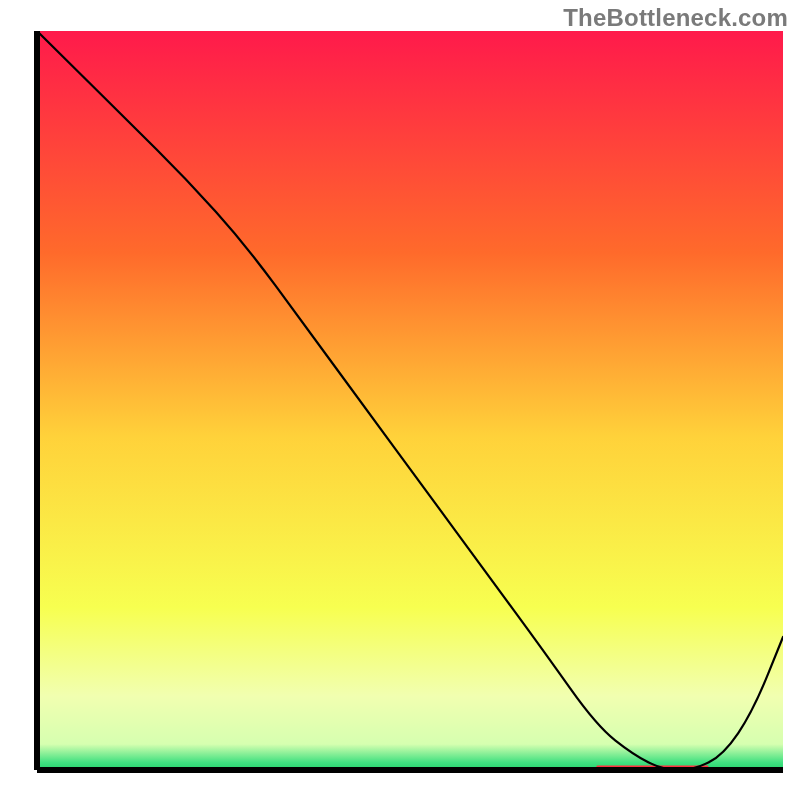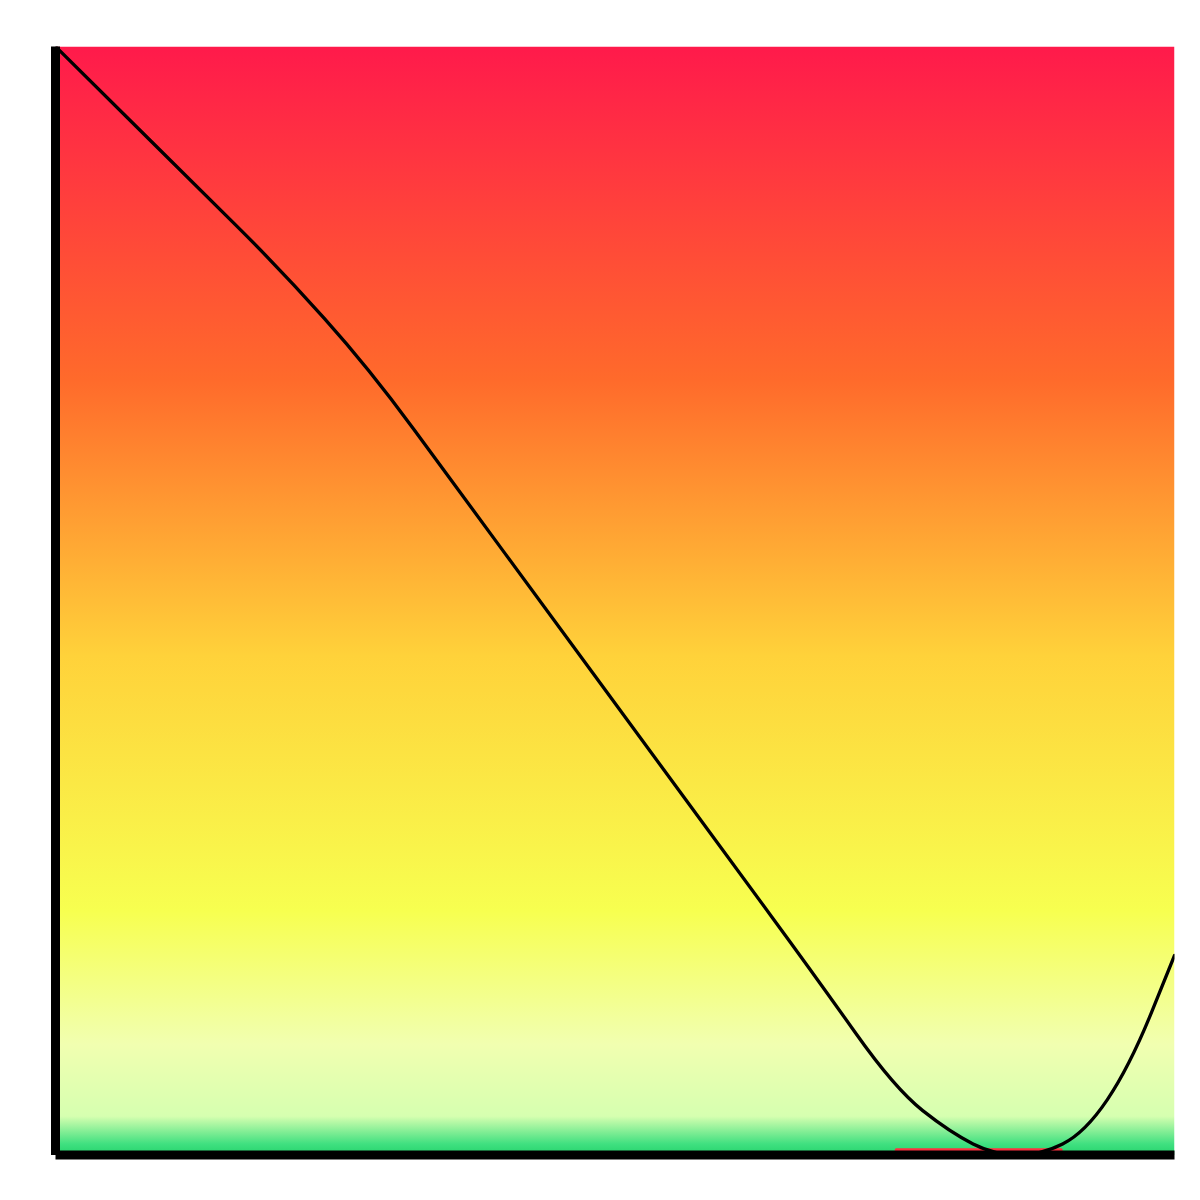--- a/index.html
+++ b/index.html
@@ -25,20 +25,21 @@
     color: #7a7a7a;
     letter-spacing: 0.2px;
     user-select: none;
   }
   svg { display: block; }
 </style>
 </head>
 <body>
 
 <div class="wrap">
+  <div class="watermark">TheBottleneck.com</div>
   <svg id="chart-svg" width="800" height="800" viewBox="0 0 800 800">
     <defs>
       <linearGradient id="bg-grad" x1="0" y1="0" x2="0" y2="1">
           <stop offset="0%" stop-color="#ff1a4b"></stop>
           <stop offset="30%" stop-color="#ff6a2b"></stop>
           <stop offset="55.00000000000001%" stop-color="#ffd23a"></stop>
           <stop offset="78%" stop-color="#f7ff50"></stop>
           <stop offset="90%" stop-color="#f1ffb0"></stop>
           <stop offset="96.5%" stop-color="#d6ffb0"></stop>
           <stop offset="99%" stop-color="#40e080"></stop>

